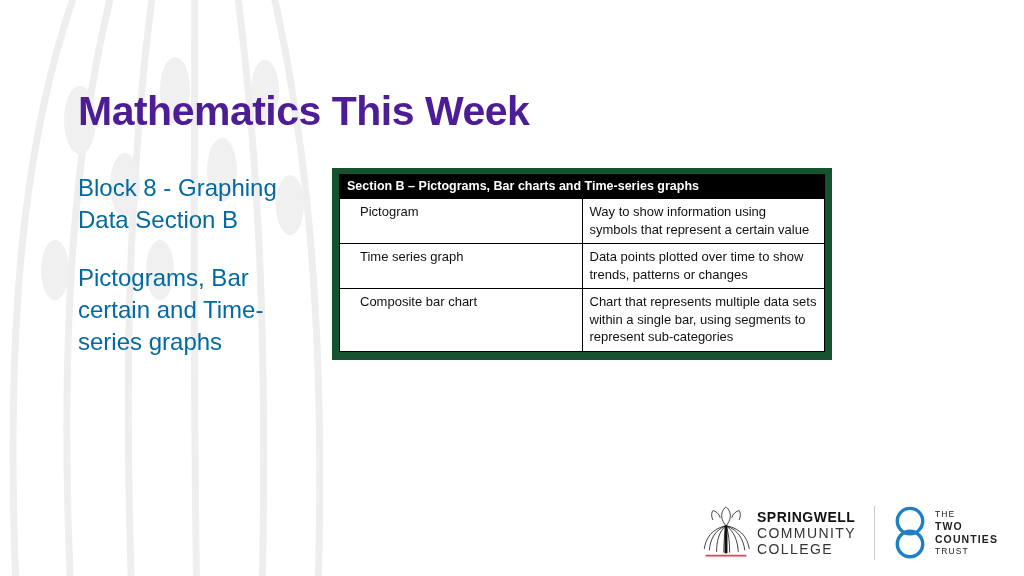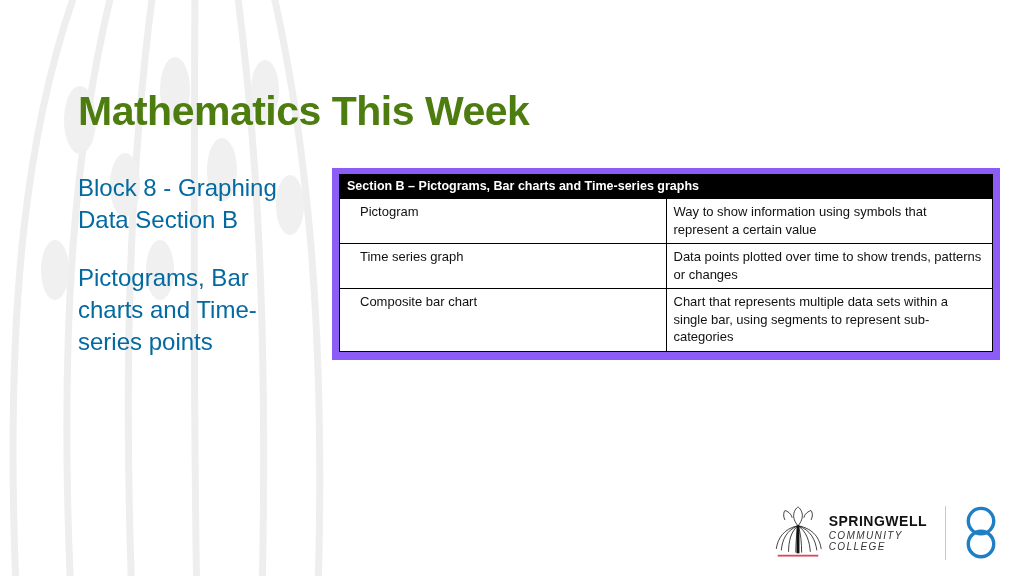--- a/index.html
+++ b/index.html
@@ -28,21 +28,21 @@
     width: 420px;
     height: 640px;
     pointer-events: none;
   }
   .title {
     position: absolute;
     left: 78px;
     top: 88px;
     font-size: 41px;
     font-weight: bold;
-    color: #4d7c0f;
+    color: #4c1d95;
     letter-spacing: -0.5px;
     white-space: nowrap;
   }
   .subtitle-block {
     position: absolute;
     left: 78px;
     top: 172px;
     width: 240px;
     color: #0369a1;
     font-size: 24px;
@@ -53,22 +53,22 @@
   }
   .subtitle-block .para:last-child {
     margin-bottom: 0;
   }
 
   
   .table-highlight {
     position: absolute;
     left: 332px;
     top: 168px;
-    width: 668px;
-    background: #8b5cf6;
+    width: 500px;
+    background: #14532d;
     padding: 6px 7px 8px 7px;
     box-sizing: border-box;
   }
   table.defs {
     border-collapse: collapse;
     width: 100%;
     background: #ffffff;
     table-layout: fixed;
   }
   table.defs th.header-cell {
@@ -113,24 +113,23 @@
     line-height: 1.15;
   }
   .logo-springwell .wm1 {
     font-size: 14px;
     font-weight: bold;
     letter-spacing: 0.5px;
     color: #111111;
   }
   .logo-springwell .wm2,
   .logo-springwell .wm3 {
-    font-size: 10px;
+    font-size: 14px;
     letter-spacing: 1.4px;
     color: #333333;
-    font-style: italic;
   }
   .logo-divider {
     width: 1px;
     height: 54px;
     background: #c9c9c9;
   }
   .logo-trust {
     display: flex;
     align-items: center;
     gap: 8px;
@@ -173,21 +172,21 @@
       <ellipse cx="330" cy="235" rx="14" ry="30"></ellipse>
       <ellipse cx="95" cy="300" rx="14" ry="30"></ellipse>
       <ellipse cx="200" cy="300" rx="14" ry="30"></ellipse>
     </g>
   </svg>
 
   <div class="title">Mathematics This Week</div>
 
   <div class="subtitle-block">
     <p class="para">Block 8 - Graphing Data Section B</p>
-    <p class="para">Pictograms, Bar charts and Time-series points</p>
+    <p class="para">Pictograms, Bar certain and Time-series graphs</p>
   </div>
 
   <div class="table-highlight">
     <table class="defs">
       <thead>
         <tr>
           <th class="header-cell" colspan="2">Section B – Pictograms, Bar charts and Time-series graphs</th>
         </tr>
       </thead>
       <tbody>
@@ -234,17 +233,23 @@
       </div>
     </div>
 
     <div class="logo-divider"></div>
 
     <div class="logo-trust">
       <svg class="eight-mark" viewBox="0 0 40 66" xmlns="http://www.w3.org/2000/svg">
         <circle cx="20" cy="19" r="15" fill="none" stroke="#1f7fc4" stroke-width="4"></circle>
         <circle cx="20" cy="46" r="15" fill="none" stroke="#1f7fc4" stroke-width="4"></circle>
       </svg>
+      <div class="trust-words">
+        <div>THE</div>
+        <div class="tw-big">TWO</div>
+        <div class="tw-big">COUNTIES</div>
+        <div>TRUST</div>
+      </div>
     </div>
 
   </div>
 
 </div>
 
 </body></html>

